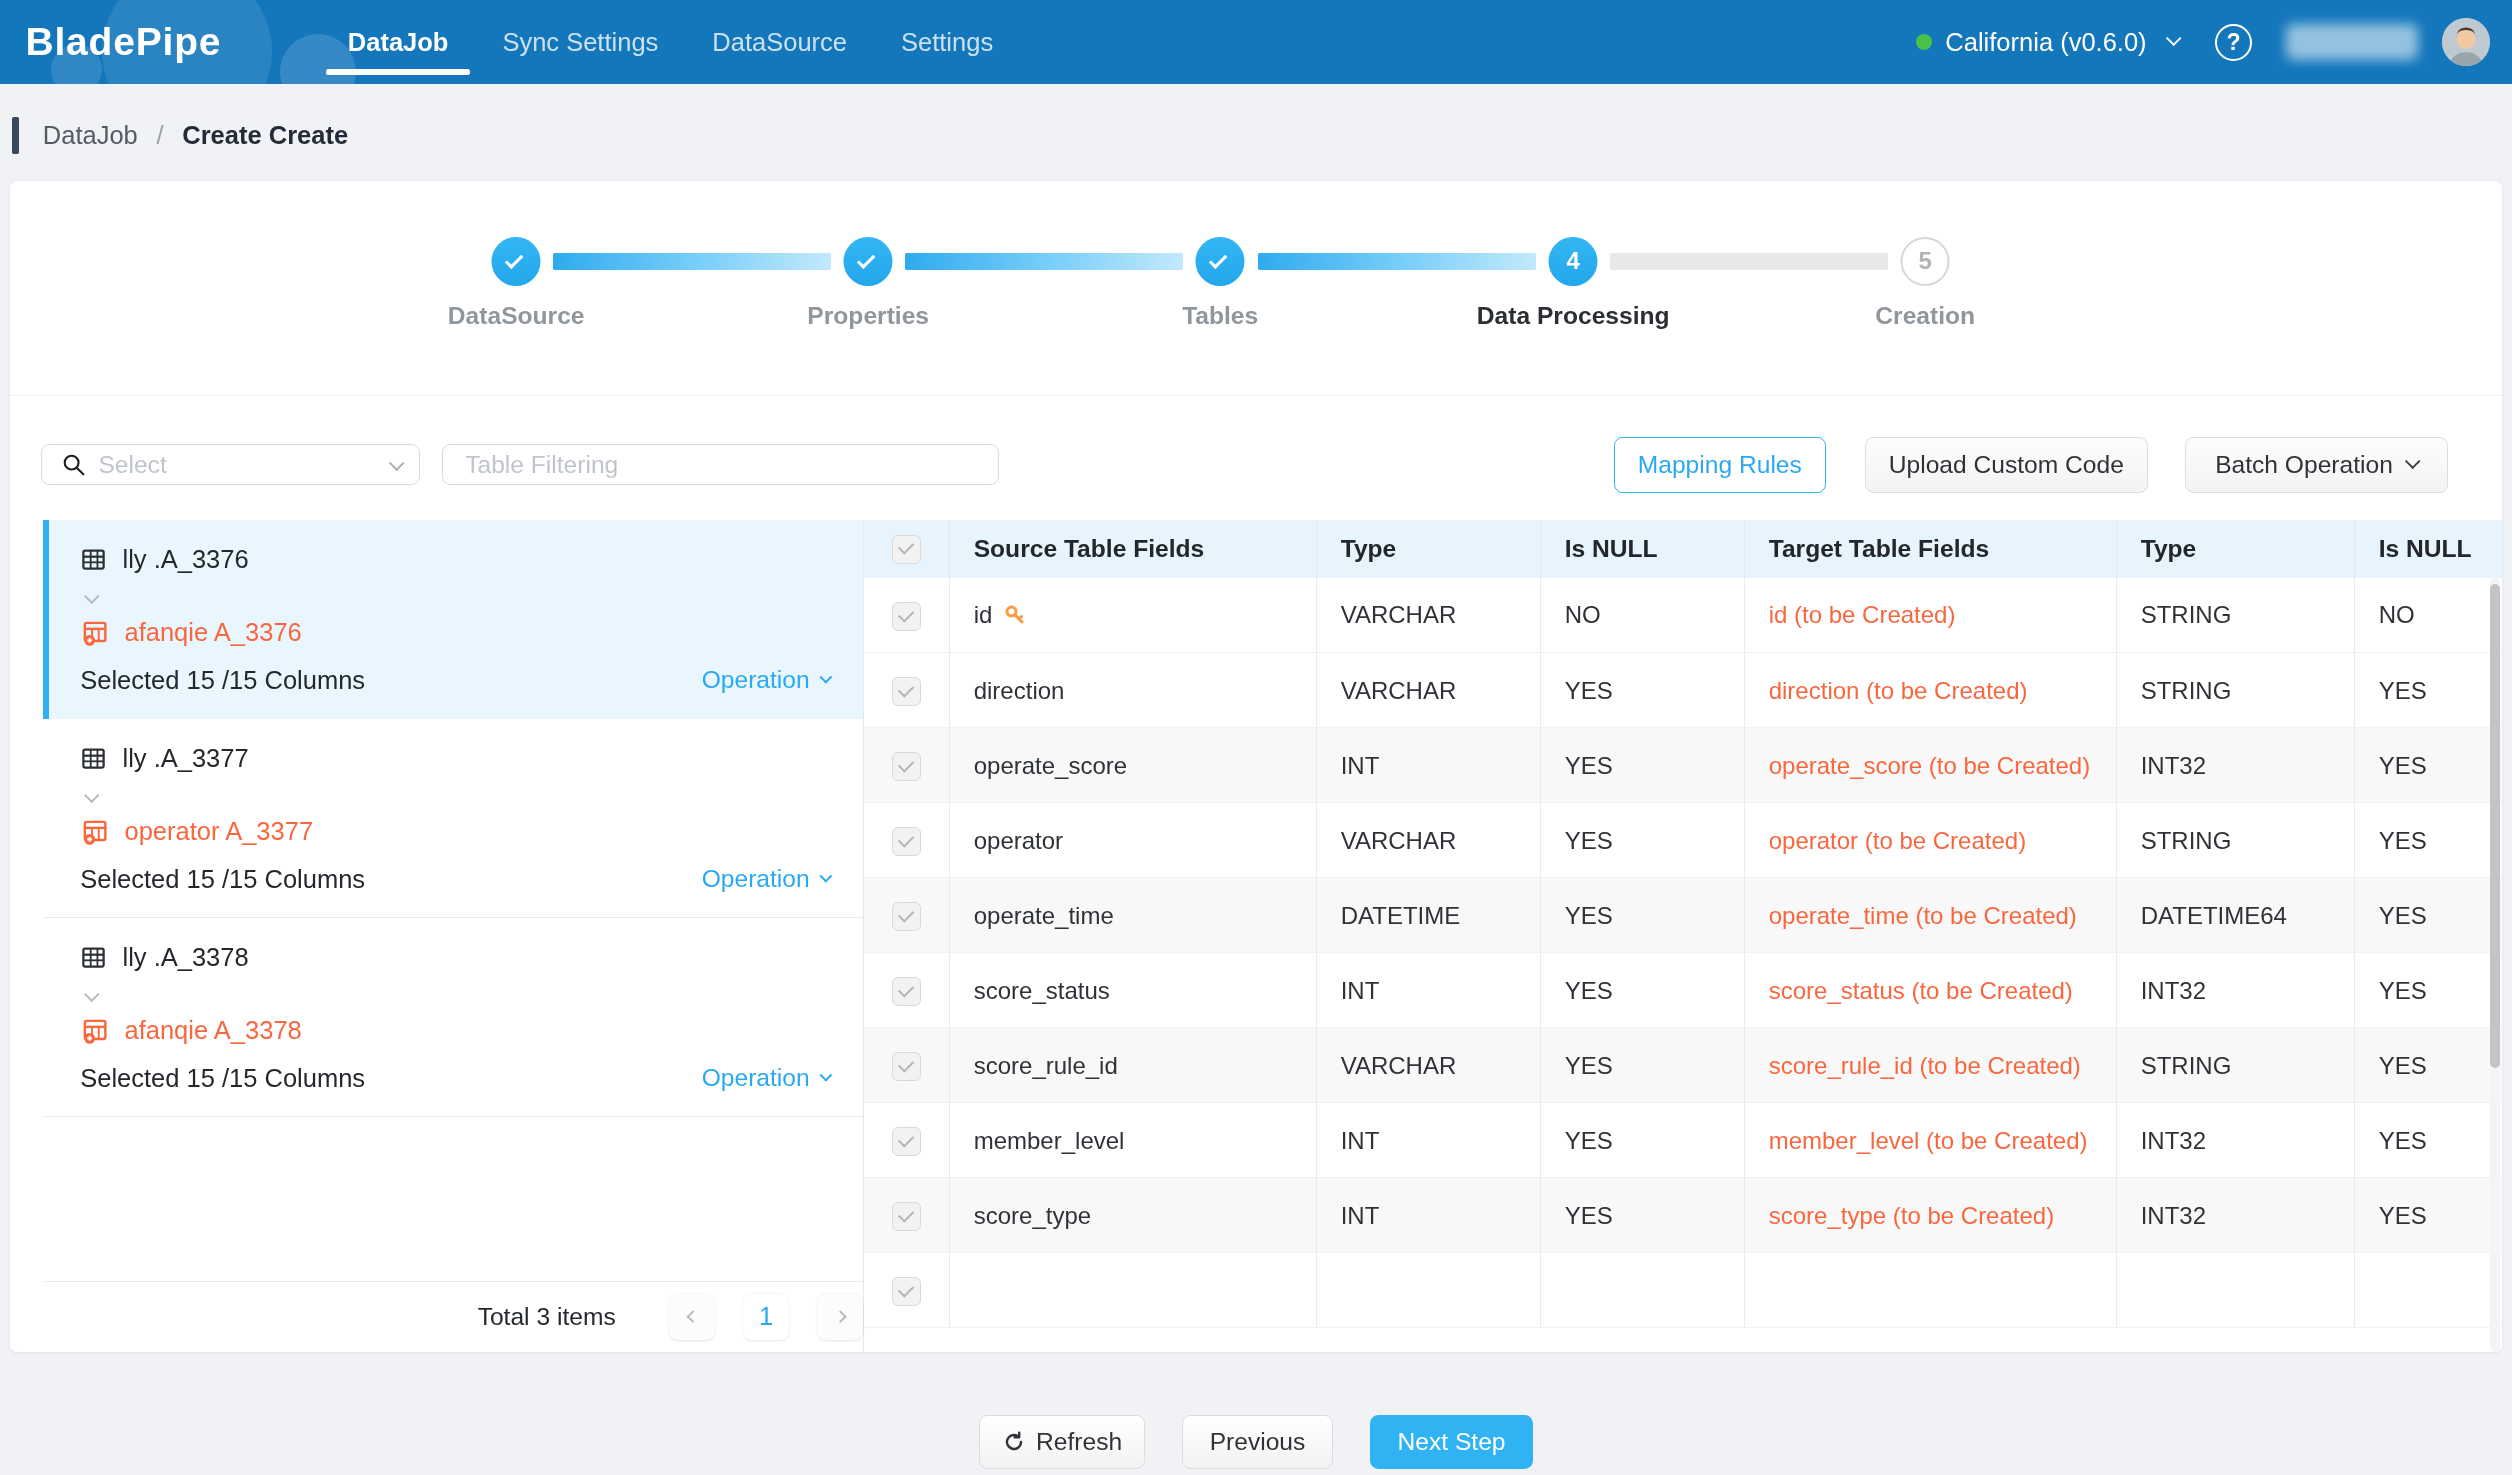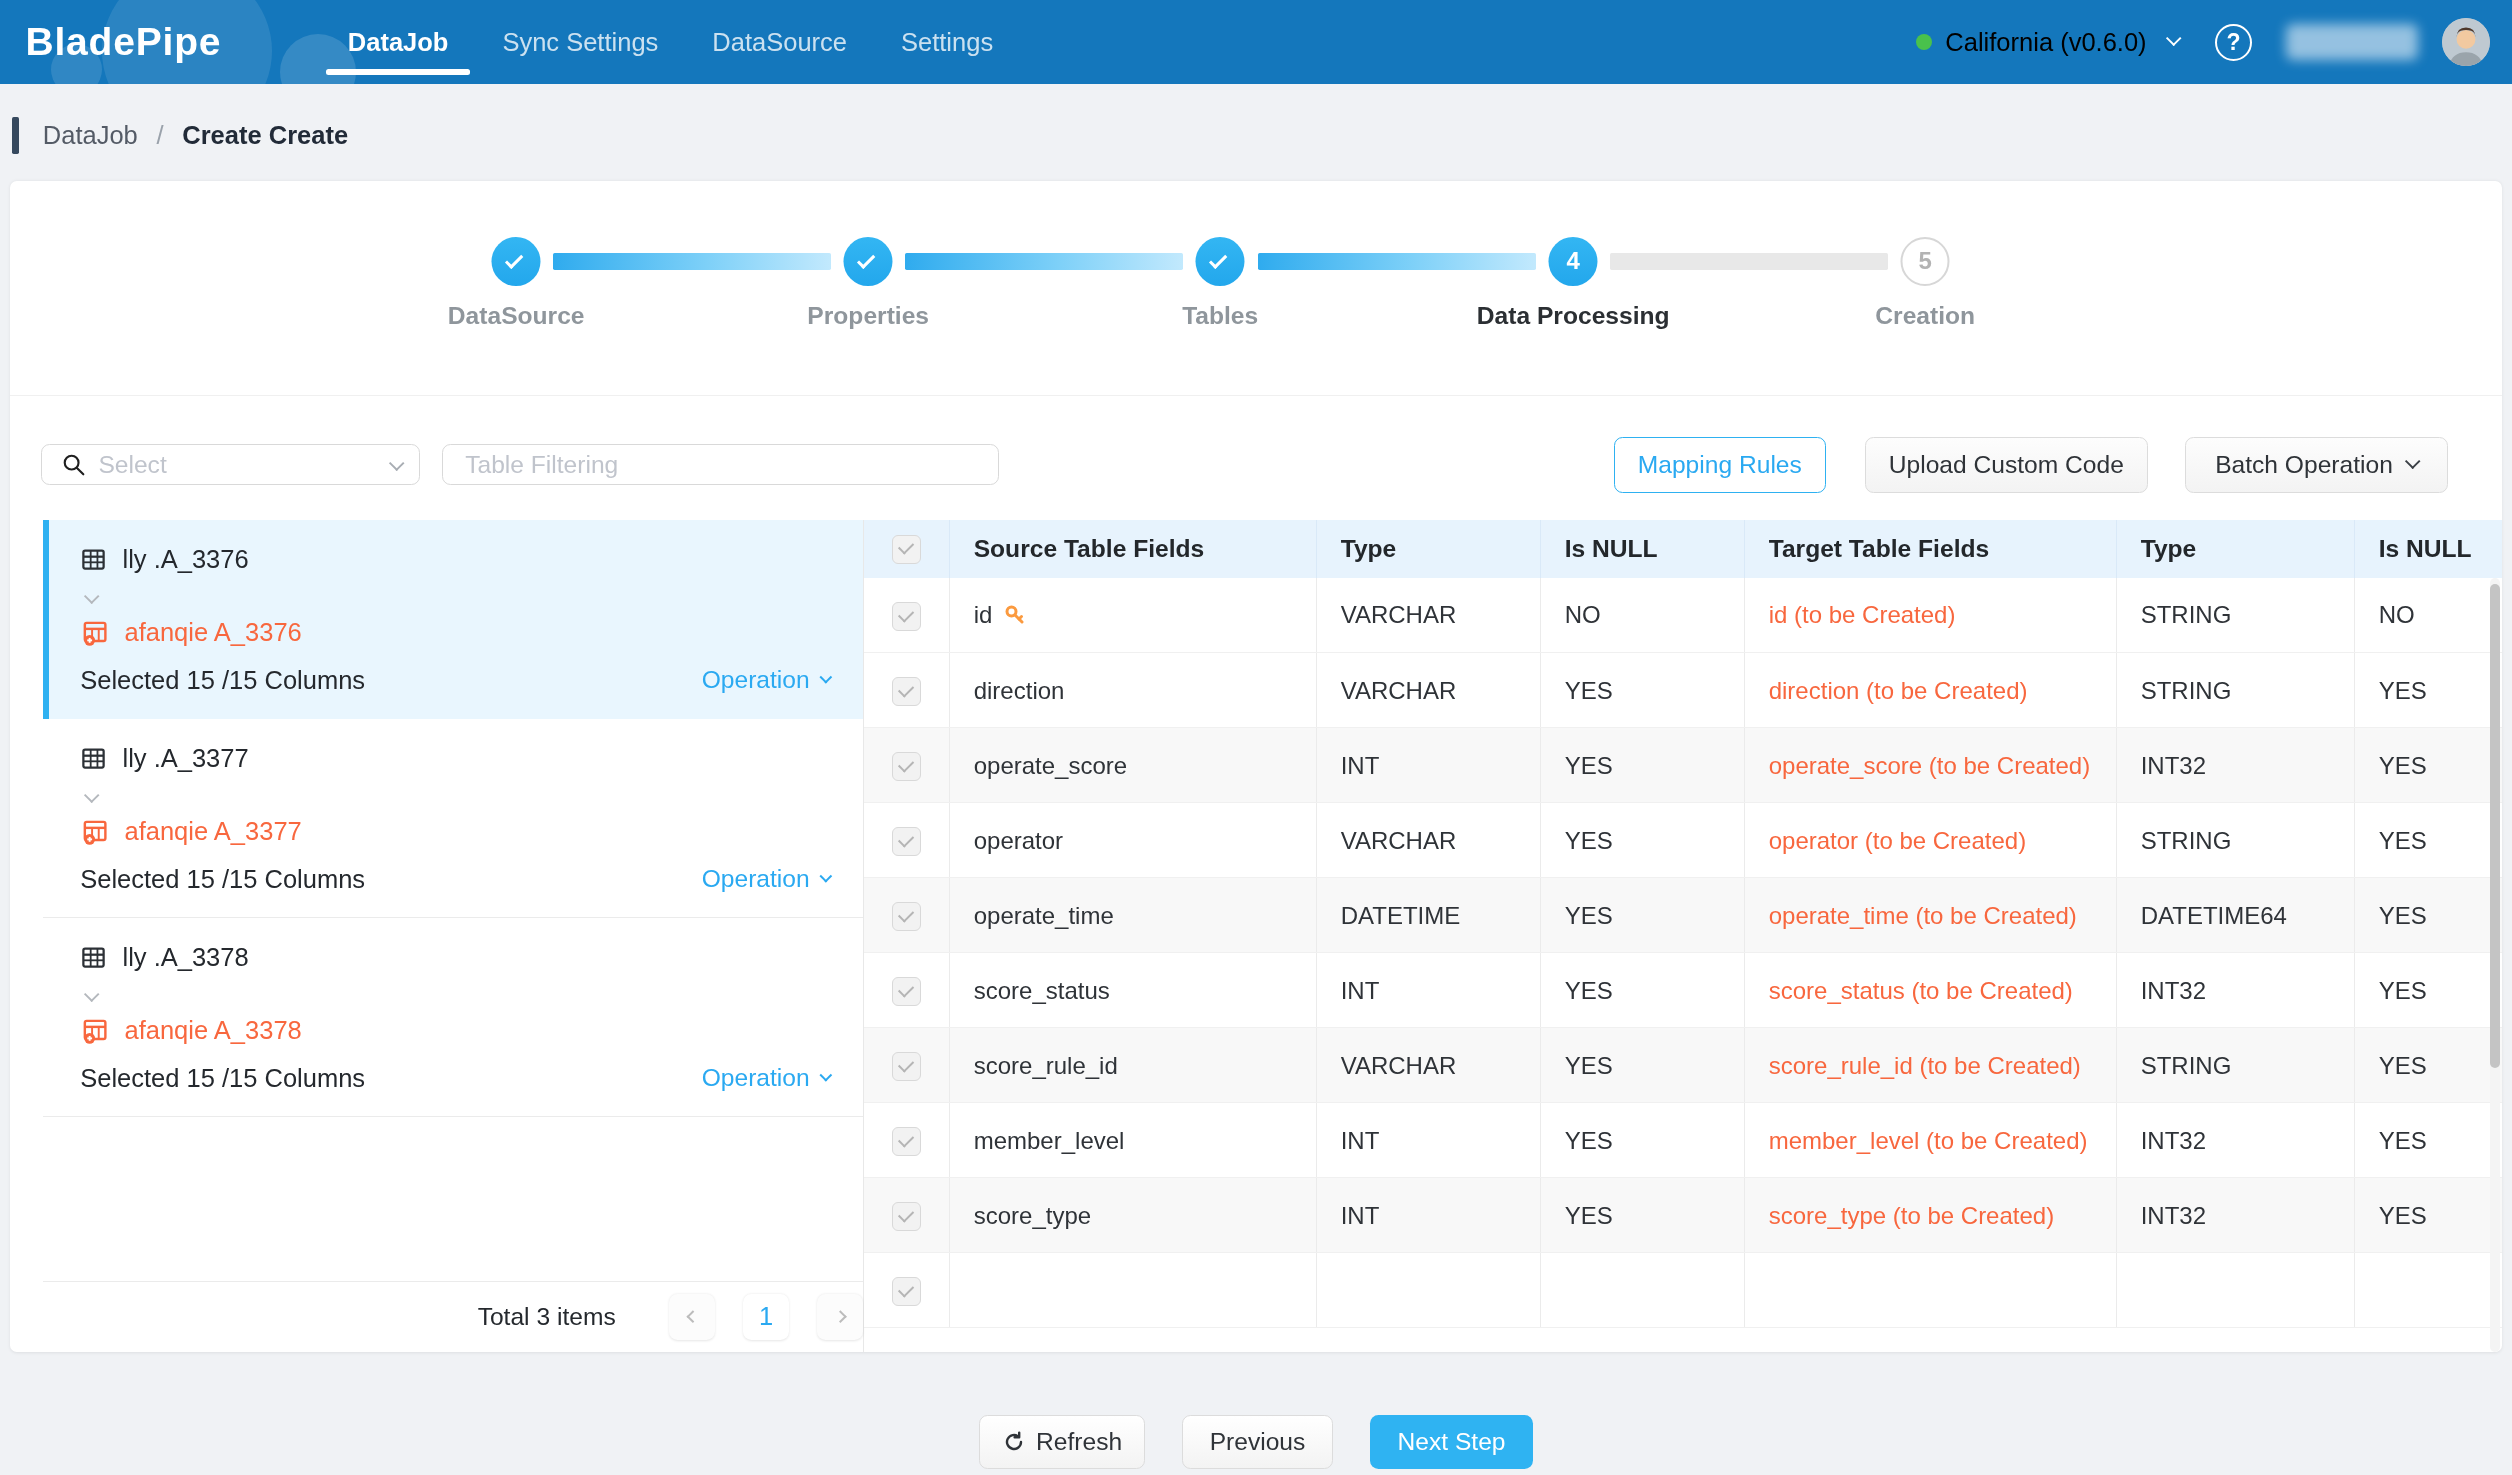--- a/index.html
+++ b/index.html
@@ -30,21 +30,21 @@
     position:relative; display:flex; align-items:center;
     padding:0 27px; font-size:25.5px; color:rgba(255,255,255,.78); cursor:pointer;
   }
   .menu-item.active { color:#ffffff; font-weight:bold; }
   .menu-item.active::after {
     content:""; position:absolute; left:5.1px; right:5.1px; bottom:0;
     height:6px; background:#ffffff; border-radius:2.5px;
   }
   .nav-right { margin-left:auto; display:flex; align-items:center; z-index:2; margin-right:22px; }
   .status-dot { width:16px; height:16px; border-radius:50%; background:#49c14c; margin-right:13.6px; }
-  .region-label { color:#000000; font-size:25.5px; }
+  .region-label { color:#ffffff; font-size:25.5px; }
   .chev { display:inline-block; width:11px; height:11px; border-right:2.5px solid currentColor; border-bottom:2.5px solid currentColor; }
   .chev-down { transform:rotate(45deg) translateY(-1.7px); }
   .chev-left { transform:rotate(135deg); }
   .chev-right { transform:rotate(-45deg); }
   .nav-caret { color:#ffffff; margin:0 0 5.1px 20.4px; }
   .help-circle {
     width:37px; height:37px; border:2.5px solid #ffffff; border-radius:50%;
     color:#ffffff; font-size:23px; font-weight:bold;
     display:flex; align-items:center; justify-content:center; margin-left:37px;
   }
@@ -335,21 +335,21 @@
           <div class="pi-row">
             <svg width="29" height="29" viewBox="0 0 24 24">
               <rect x="4" y="4" width="17" height="15" rx="1.5" fill="none" stroke="#f8673e" stroke-width="2"></rect>
               <line x1="4" y1="9" x2="21" y2="9" stroke="#f8673e" stroke-width="2"></line>
               <line x1="10" y1="9" x2="10" y2="19" stroke="#f8673e" stroke-width="1.6"></line>
               <line x1="15.5" y1="9" x2="15.5" y2="19" stroke="#f8673e" stroke-width="1.6"></line>
               <circle cx="8" cy="18.5" r="4.5" fill="#f8673e"></circle>
               <line x1="8" y1="16.5" x2="8" y2="20.5" stroke="#ffffff" stroke-width="1.6"></line>
               <line x1="6" y1="18.5" x2="10" y2="18.5" stroke="#ffffff" stroke-width="1.6"></line>
             </svg>
-            <span class="pi-target">afanqie A_3377</span>
+            <span class="pi-target">operator A_3377</span>
           </div>
           <div class="pi-bottom">
             <span class="pi-selected">Selected 15 /15 Columns</span>
             <span class="pi-op">
               <span>Operation</span>
               <span class="chev chev-down"></span>
             </span>
           </div>
         </div>
 

